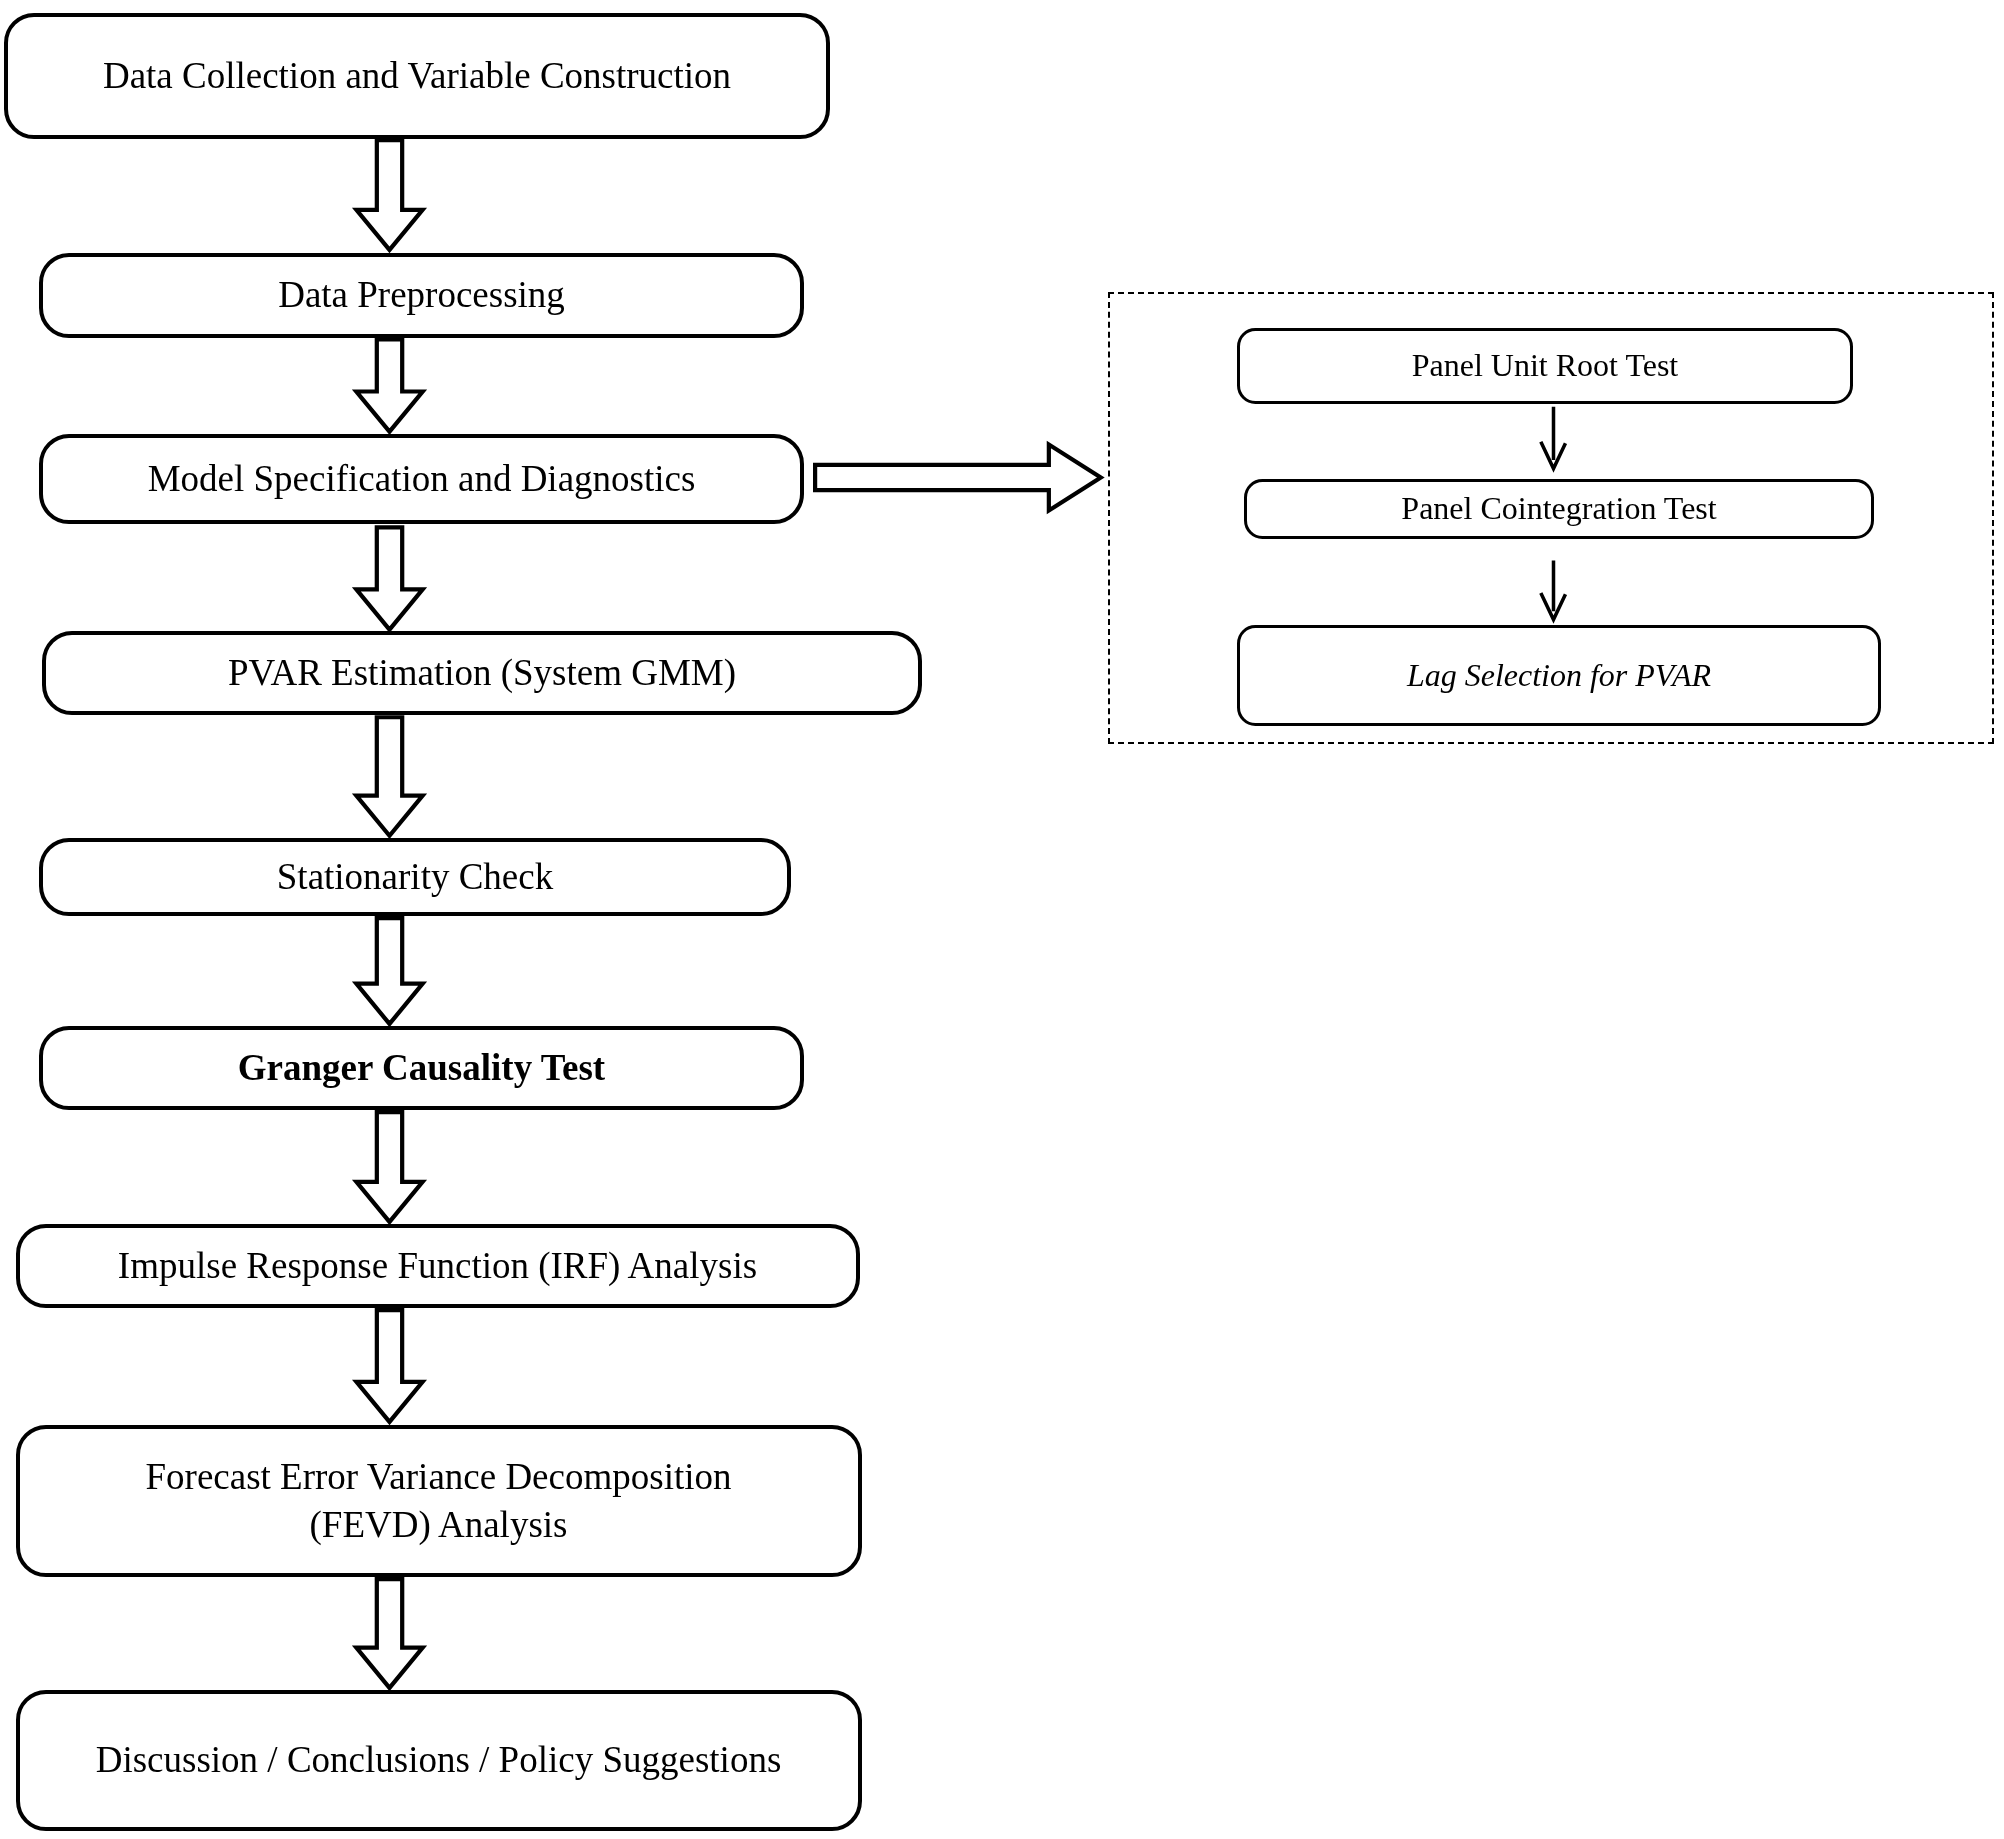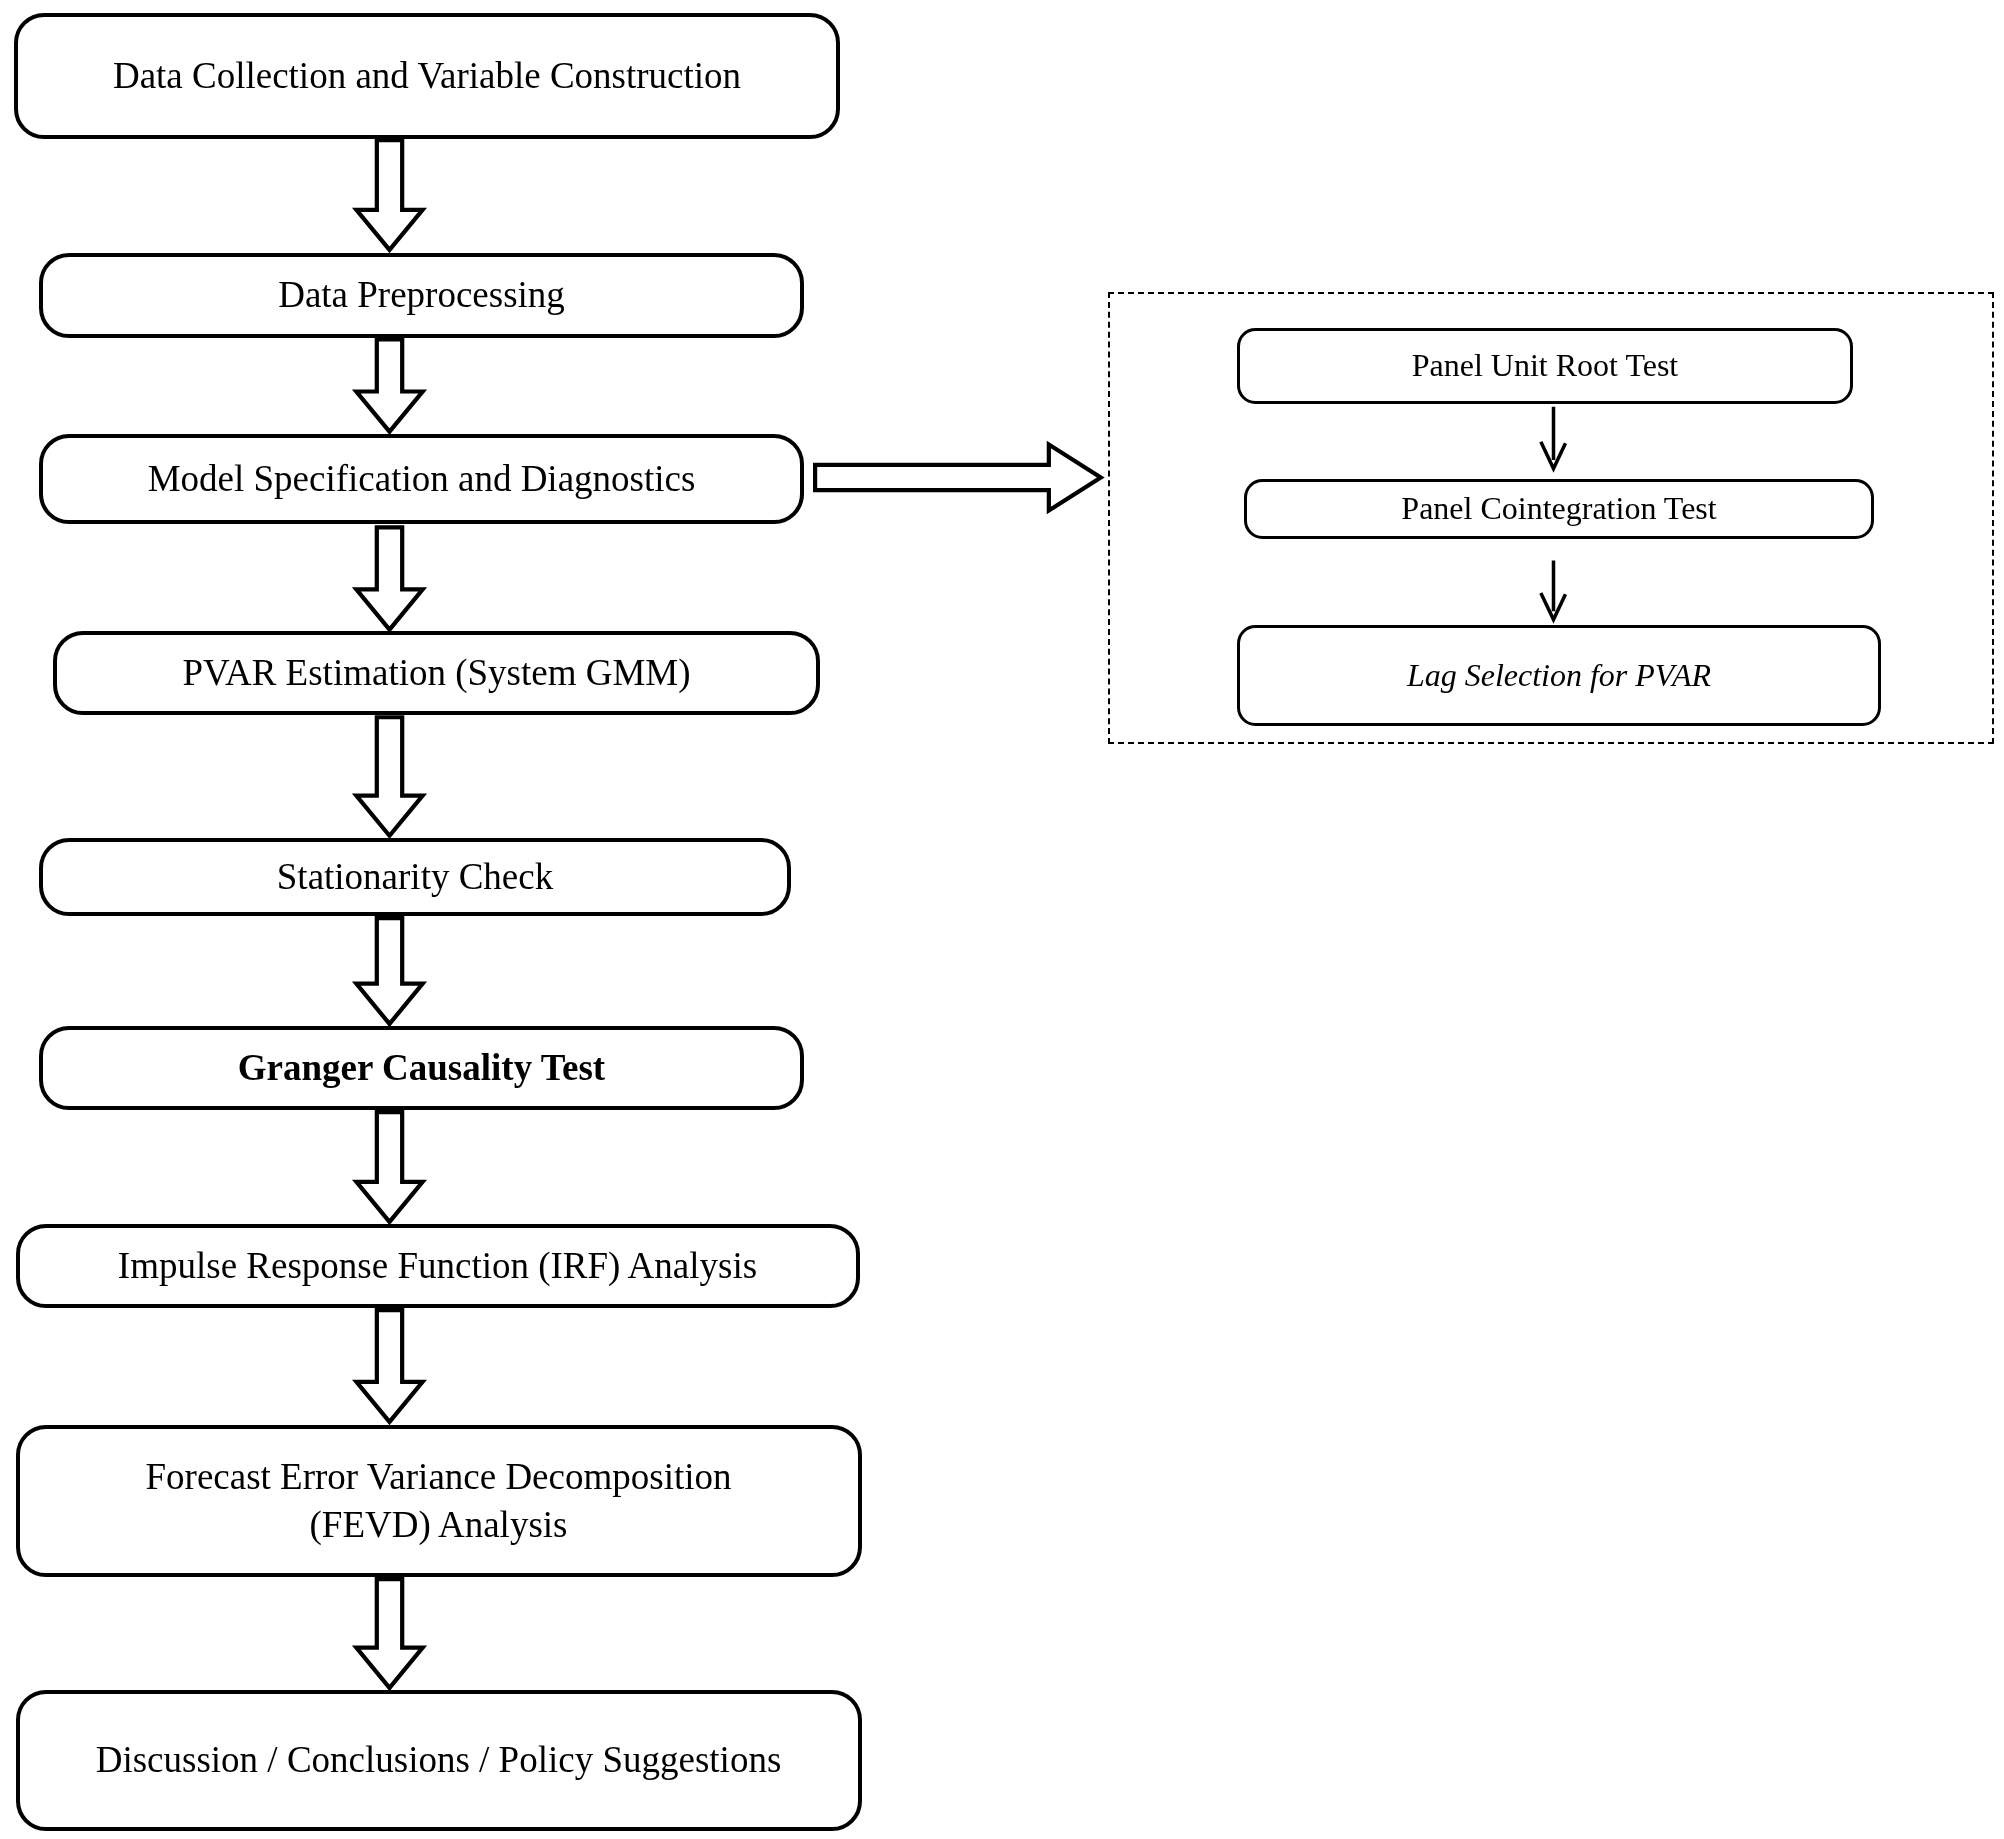--- a/index.html
+++ b/index.html
@@ -39,33 +39,33 @@
   }
   svg.arrow { position: absolute; overflow: visible; }
   svg.arrow polygon { fill: #ffffff; stroke: #000000; stroke-width: 6; }
   svg.arrow path { fill: none; stroke: #000000; stroke-width: 5; }
 </style>
 </head>
 <body>
 
 <div class="canvas">
 
-  <div class="box" style="left:14px; top:12.7px; width:826px; height:126px;">
+  <div class="box" style="left:4px; top:12.7px; width:826px; height:126px;">
     <span>Data Collection and Variable Construction</span>
   </div>
 
   <div class="box" style="left:39px; top:253px; width:765px; height:85px;">
     <span>Data Preprocessing</span>
   </div>
 
   <div class="box" style="left:39px; top:434px; width:765px; height:90px;">
     <span>Model Specification and Diagnostics</span>
   </div>
 
-  <div class="box" style="left:53px; top:631px; width:767px; height:84px;">
+  <div class="box" style="left:42px; top:631px; width:880px; height:84px;">
     <span>PVAR Estimation (System GMM)</span>
   </div>
 
   <div class="box" style="left:39px; top:838px; width:752px; height:78px;">
     <span>Stationarity Check</span>
   </div>
 
   <div class="box" style="left:39px; top:1026px; width:765px; height:84px;font-weight:bold;">
     <span>Granger Causality Test</span>
   </div>

